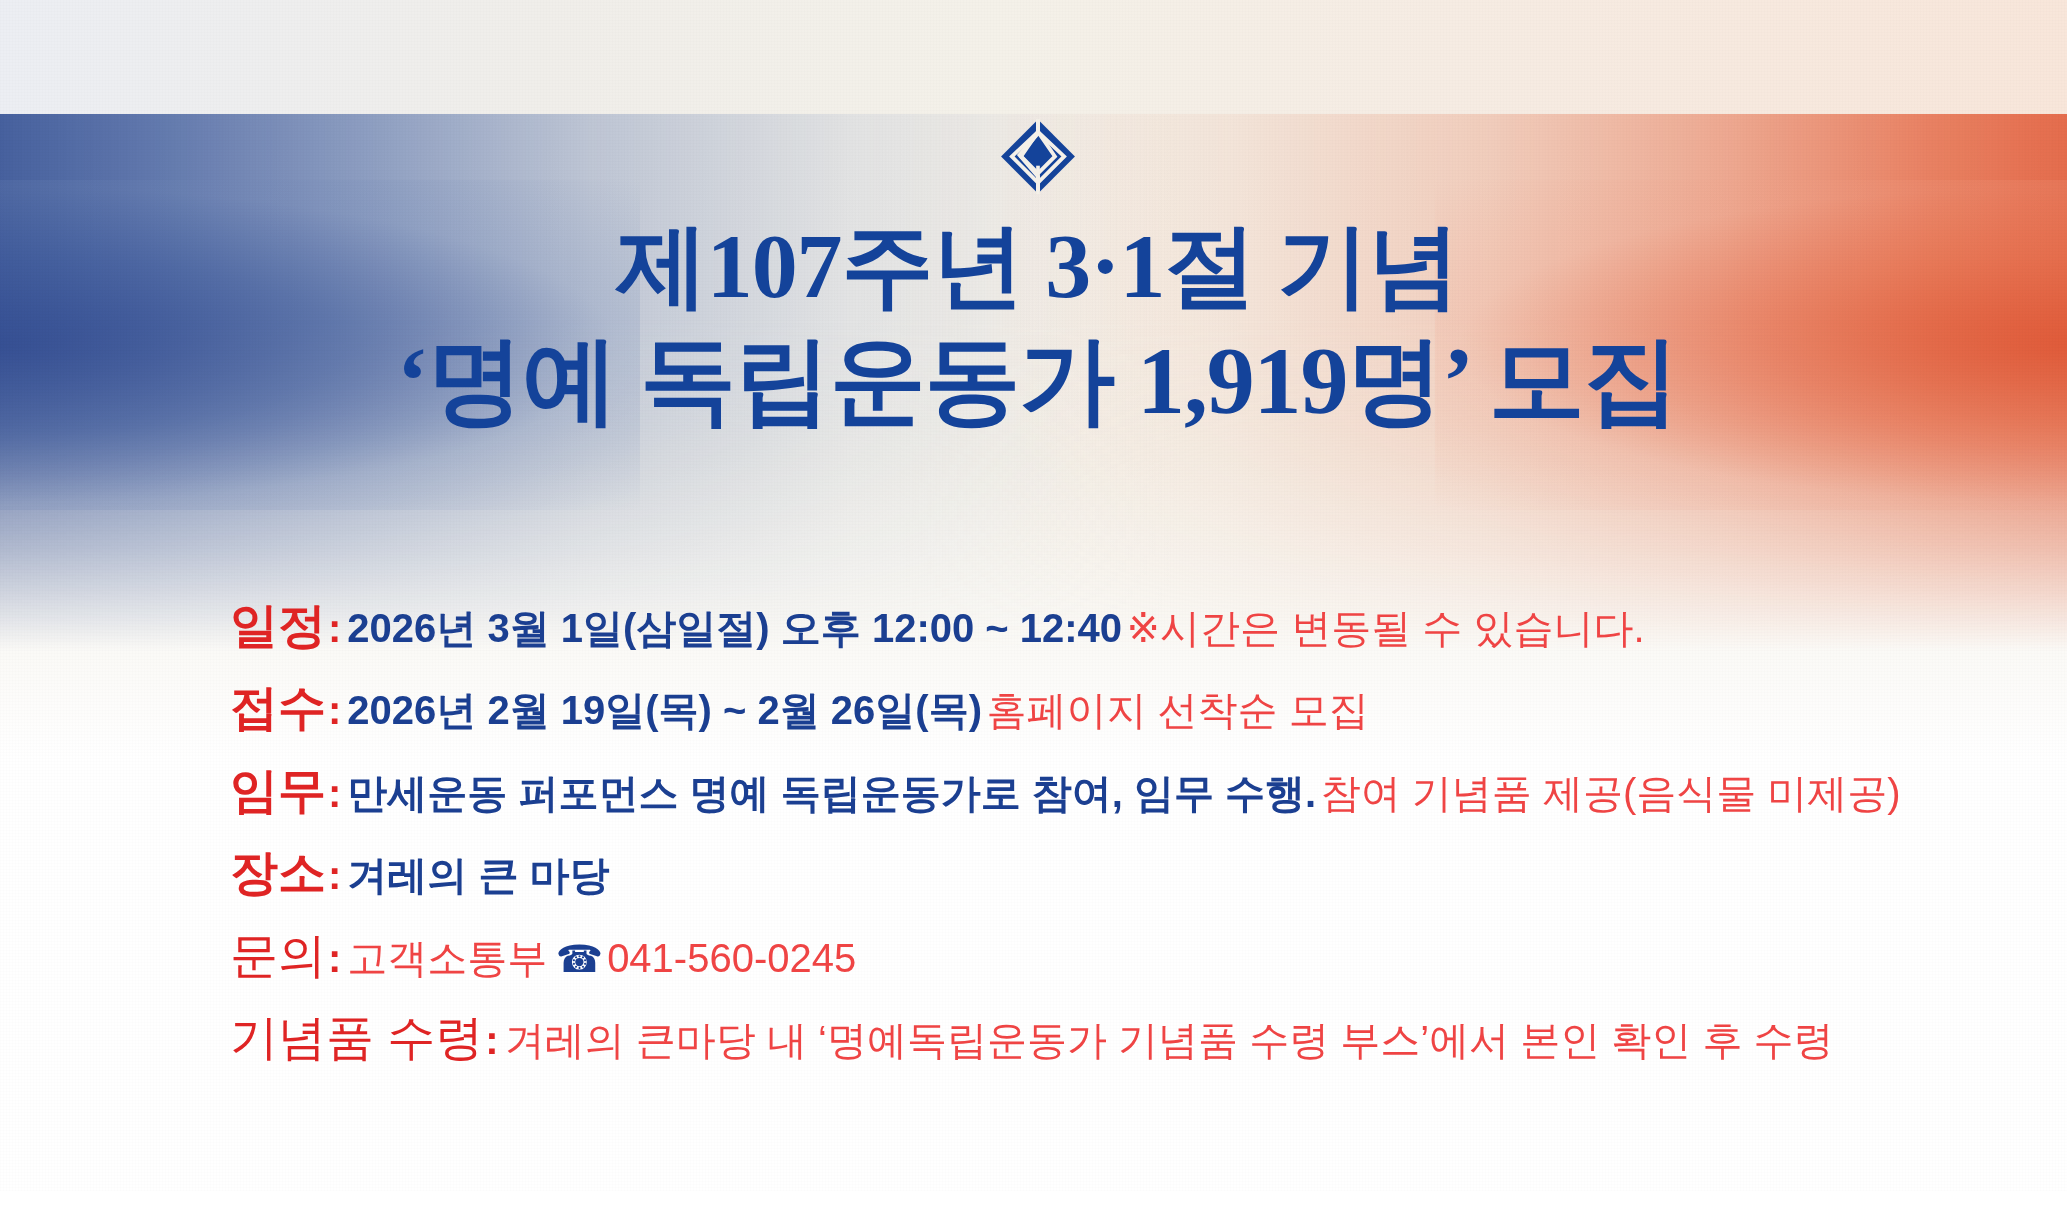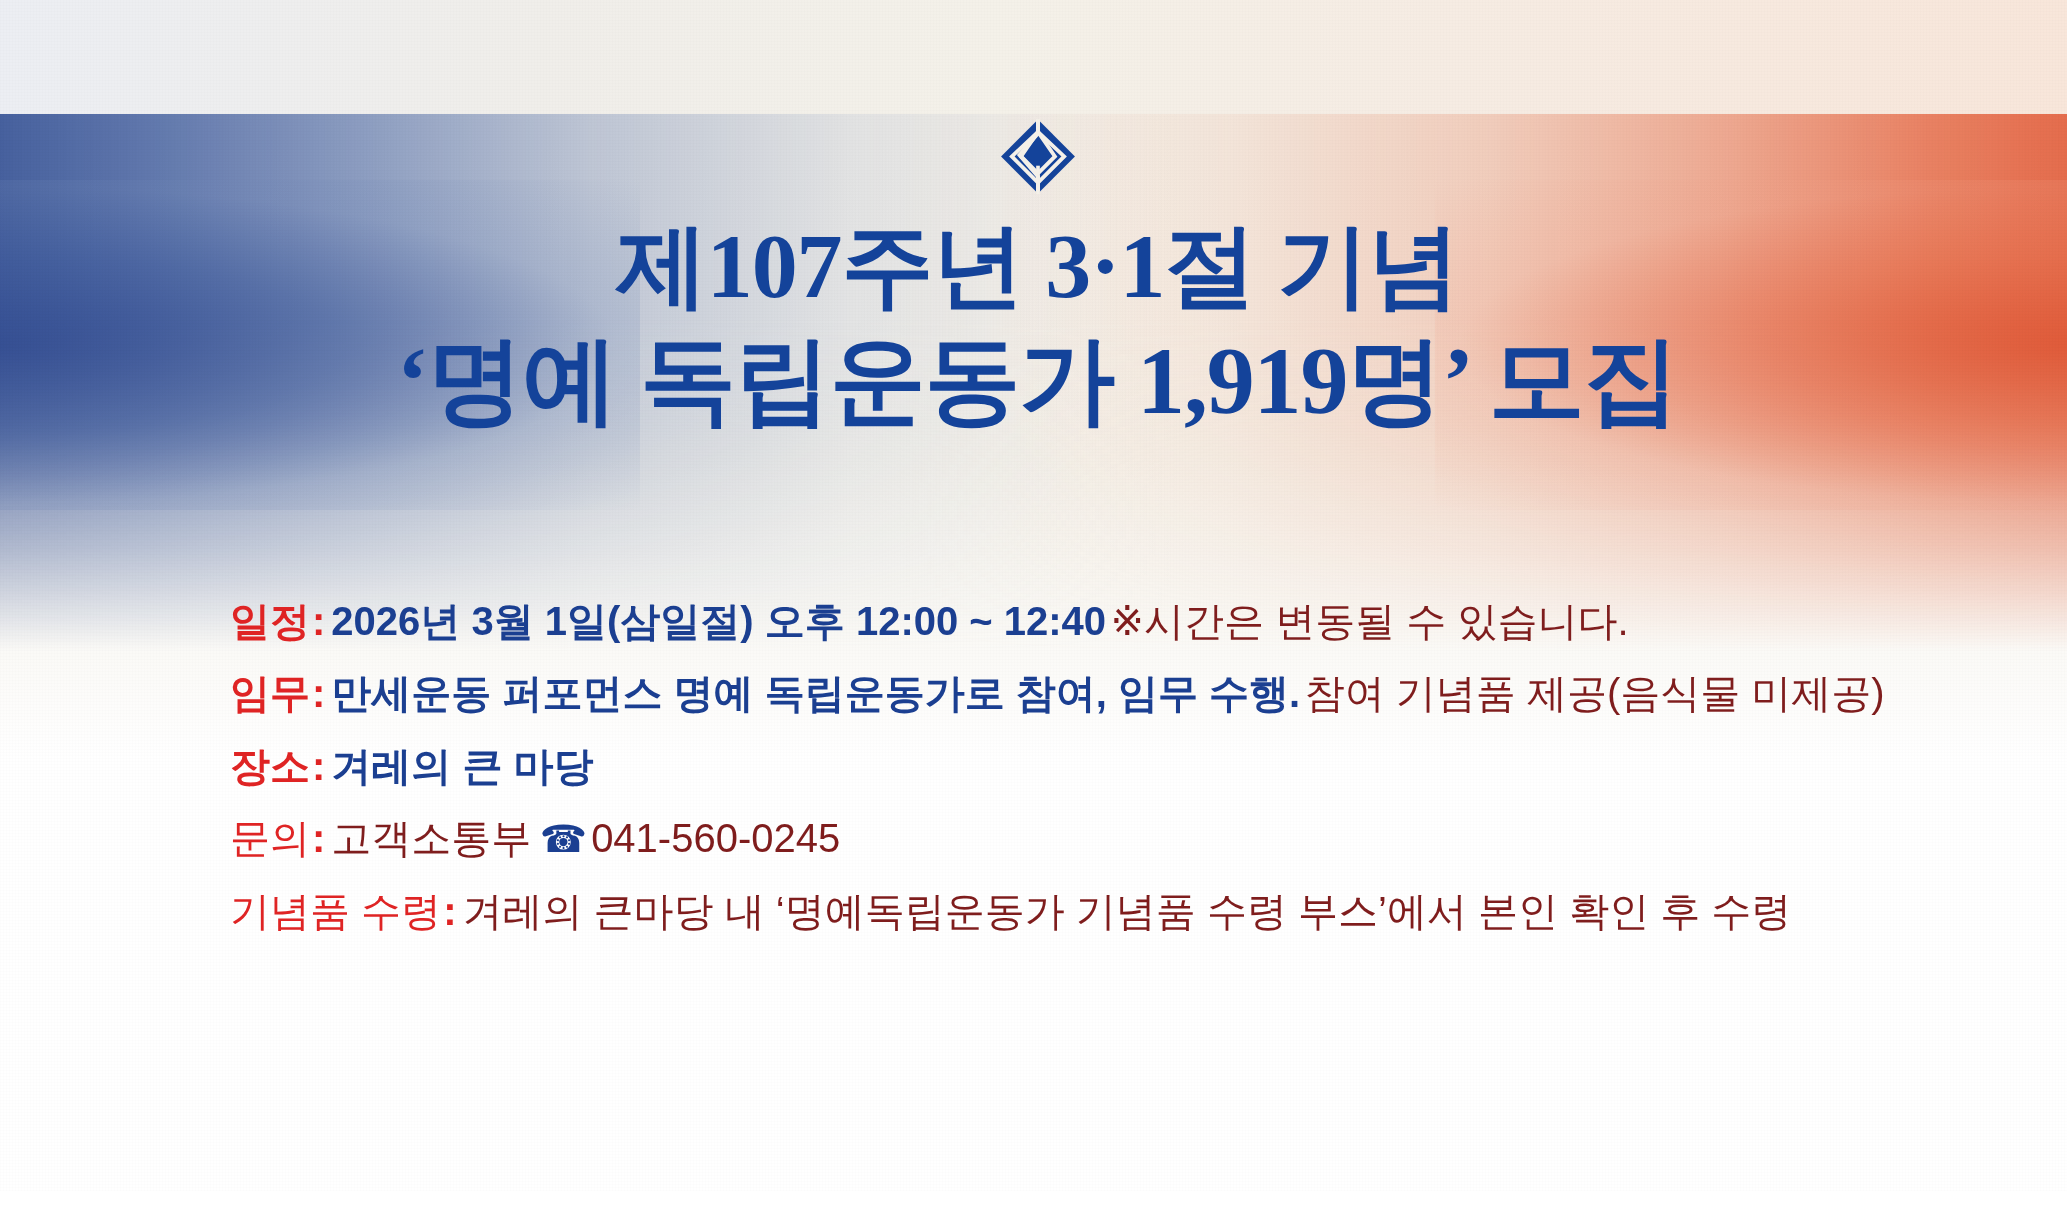--- a/index.html
+++ b/index.html
@@ -200,41 +200,41 @@
   .detail-row {
     display: block;
     margin-bottom: 22px;
     white-space: nowrap;
     line-height: 1.26;
   }
   .detail-row:last-child { margin-bottom: 0; }
 
   .label {
     color: #df2424;
-    font-size: 40px;
+    font-size: 48px;
     font-weight: 700;
   }
   .label.light { font-weight: 400; }
 
   .sep {
     color: #df2424;
     font-size: 40px;
     font-weight: 600;
     padding: 0 6px 0 2px;
   }
 
   .val {
     color: #1b3f91;
     font-size: 40px;
     font-weight: 700;
     text-align: center;
   }
   .val.light {
     font-weight: 500;
-    color: #7f1d1d;
+    color: #ef4444;
   }
   .phone-icon {
     color: #1b3f91;
     font-size: 38px;
     font-weight: 700;
     padding: 0 4px;
   }
 </style>
 </head>
 <body>
@@ -277,20 +277,23 @@
       <div class="title-line title-line-1">제107주년 3·1절 기념</div>
       <div class="title-line title-line-2">‘명예 독립운동가 1,919명’ 모집</div>
     </div>
 
     <div class="details">
 
       <div class="detail-row">
         <span class="label">일정</span><span class="sep">:</span><span class="val">2026년 3월 1일(삼일절) 오후 12:00 ~ 12:40</span> <span class="val light">※시간은 변동될 수 있습니다.</span>
       </div>
 
+      <div class="detail-row">
+        <span class="label">접수</span><span class="sep">:</span><span class="val">2026년 2월 19일(목) ~ 2월 26일(목)</span> <span class="val light">홈페이지 선착순 모집</span>
+      </div>
 
       <div class="detail-row">
         <span class="label">임무</span><span class="sep">:</span><span class="val">만세운동 퍼포먼스 명예 독립운동가로 참여, 임무 수행.</span> <span class="val light">참여 기념품 제공(음식물 미제공)</span>
       </div>
 
       <div class="detail-row">
         <span class="label">장소</span><span class="sep">:</span><span class="val">겨레의 큰 마당</span>
       </div>
 
       <div class="detail-row">

